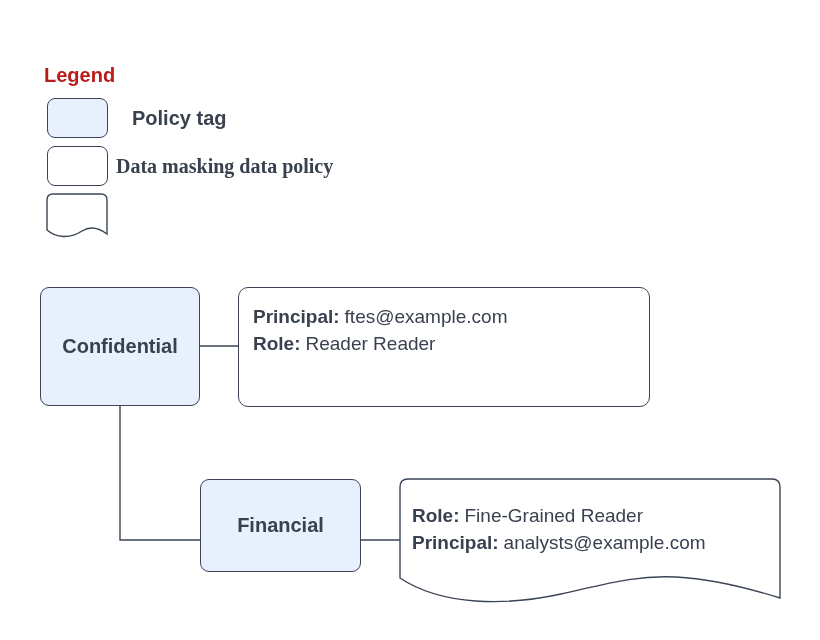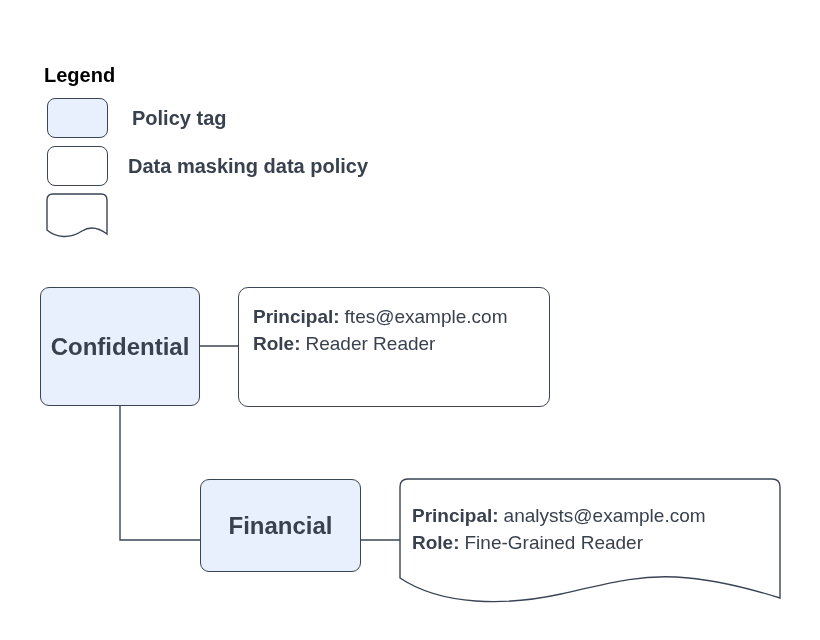--- a/index.html
+++ b/index.html
@@ -15,21 +15,21 @@
     background: #ffffff;
     overflow: hidden;
   }
   .abs { position: absolute; }
 
   
   .legend-title {
     left: 44px; top: 64px;
     font-size: 20px;
     font-weight: 700;
-    color: #000000;
+    color: #b91c1c;
   }
   .legend-row { display: flex; align-items: center; }
   .swatch {
     width: 61px; height: 40px;
     border: 1.4px solid #3b4455;
     border-radius: 8px;
     background: #ffffff;
   }
   .swatch.blue { background: #e8f0fe; }
   .legend-label {
@@ -41,21 +41,21 @@
   }
 
   
   .node {
     border: 1.4px solid #3b4455;
     border-radius: 9px;
     background: #e8f0fe;
     display: flex;
     align-items: center;
     justify-content: center;
-    font-size: 24px;
+    font-size: 20px;
     font-weight: 700;
     color: #39414f;
   }
   .card {
     border: 1.4px solid #3b4455;
     border-radius: 10px;
     background: #ffffff;
   }
   .card-text {
     font-size: 19px;
@@ -101,37 +101,37 @@
 
   <div class="abs legend-title">Legend</div>
 
   <div class="abs legend-row" style="left:47px; top:98px;">
     <div class="swatch blue"></div>
     <div class="legend-label" style="margin-left:24px;">Policy tag</div>
   </div>
 
   <div class="abs legend-row" style="left:47px; top:146px;">
     <div class="swatch"></div>
-    <div class="legend-label" style="margin-left:20px;">Data masking data policy</div>
+    <div class="legend-label" style="margin-left:8px;font-family:Liberation Serif, serif;">Data masking data policy</div>
   </div>
 
 
   <div class="abs node" style="left:40px; top:287px; width:160px; height:119px;">
     <span>Confidential</span>
   </div>
 
-  <div class="abs card" style="left:238px; top:287px; width:312px; height:120px;">
+  <div class="abs card" style="left:238px; top:287px; width:412px; height:120px;">
     <div class="card-text" style="position:absolute; left:14px; top:15px;">
       <div><b>Principal:</b><span>ftes@example.com</span></div>
       <div><b>Role:</b><span>Reader Reader</span></div>
     </div>
   </div>
 
   <div class="abs node" style="left:200px; top:479px; width:161px; height:93px;">
     <span>Financial</span>
   </div>
 
   <div class="abs card-text" style="left:412px; top:502px;">
+    <div><b>Role:</b><span>Fine-Grained Reader</span></div>
     <div><b>Principal:</b><span>analysts@example.com</span></div>
-    <div><b>Role:</b><span>Fine-Grained Reader</span></div>
   </div>
 
 </div>
 
 </body></html>

